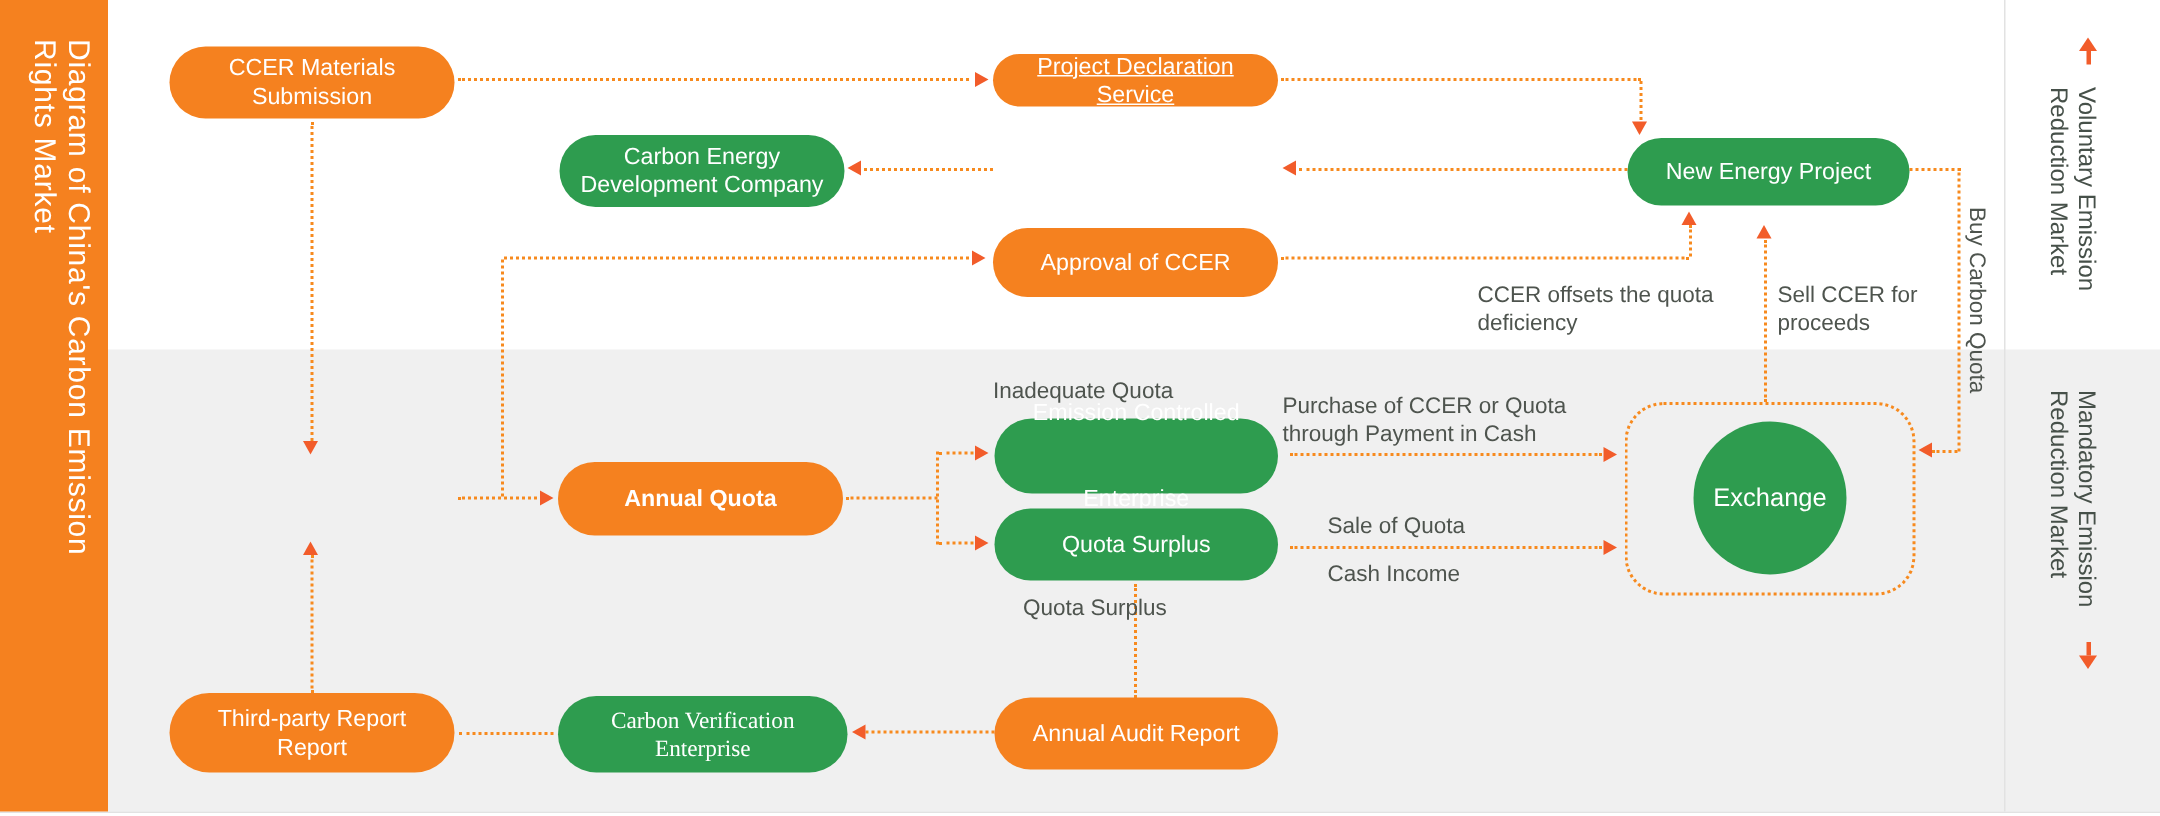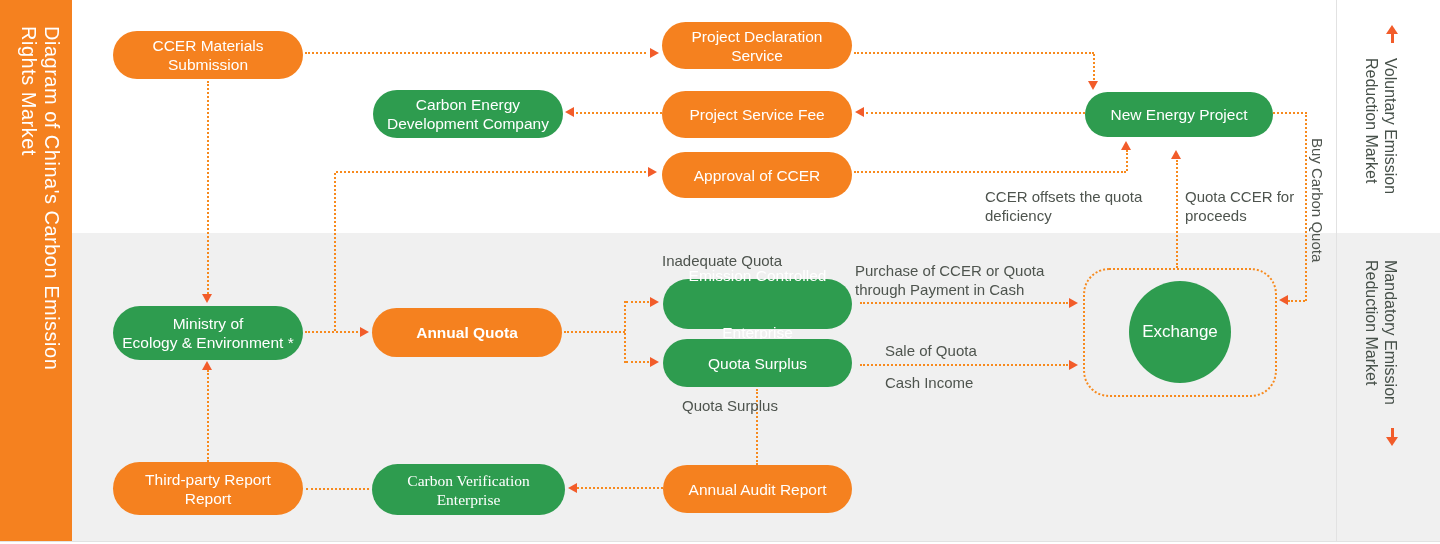--- a/index.html
+++ b/index.html
@@ -114,40 +114,33 @@
 
   <div class="dh" style="left:306px;top:488px;width:63px;"></div>
 
   <div class="dv" style="left:207px;top:370px;height:92px;"></div>
   <div class="ar u" style="left:202px;top:361px;"></div>
 
   <div class="node orange" style="left:113px;top:31px;width:190px;height:48px;">
     <span>CCER Materials</span>
     <span>Submission</span>
   </div>
-  <div class="node orange" style="left:662px;top:22px;width:190px;height:47px;">
+  <div class="node orange" style="left:662px;top:36px;width:190px;height:35px;text-decoration:underline;">
     <span>Project Declaration</span>
     <span>Service</span>
   </div>
   <div class="node green" style="left:373px;top:90px;width:190px;height:48px;">
     <span>Carbon Energy</span>
     <span>Development Company</span>
   </div>
-  <div class="node orange" style="left:662px;top:91px;width:190px;height:47px;">
-    <span>Project Service Fee</span>
-  </div>
   <div class="node orange" style="left:662px;top:152px;width:190px;height:46px;">
     <span>Approval of CCER</span>
   </div>
   <div class="node green" style="left:1085px;top:92px;width:188px;height:45px;">
     <span>New Energy Project</span>
-  </div>
-  <div class="node green" style="left:113px;top:306px;width:190px;height:54px;">
-    <span>Ministry of</span>
-    <span>Ecology &amp; Environment *</span>
   </div>
   <div class="node orange" style="left:372px;top:308px;width:190px;height:49px;font-weight:bold;">
     <span>Annual Quota</span>
   </div>
   <div class="node green" style="left:663px;top:279px;width:189px;height:50px;gap:38px;">
     <span>Emission Controlled</span>
     <span>Enterprise</span>
   </div>
   <div class="node green" style="left:663px;top:339px;width:189px;height:48px;">
     <span>Quota Surplus</span>
@@ -175,21 +168,21 @@
     <span>through Payment in Cash</span>
   </div>
   <div class="lbl" style="left:885px;top:342px;width:156px;">Sale of Quota</div>
   <div class="lbl" style="left:885px;top:374px;width:156px;">Cash Income</div>
   <div class="lbl" style="left:682px;top:397px;width:150px;">Quota Surplus</div>
   <div class="lbl" style="left:985px;top:188px;width:185px;">
     <span>CCER offsets the quota</span>
     <span>deficiency</span>
   </div>
   <div class="lbl" style="left:1185px;top:188px;width:110px;">
-    <span>Quota CCER for</span>
+    <span>Sell CCER for</span>
     <span>proceeds</span>
   </div>
   <div class="vnote" style="left:1309px;top:138px;height:150px;">Buy Carbon Quota</div>
 
   <div class="marrow up" style="left:1386px;top:25px;">
     <div class="tri"></div>
     <div class="stem"></div>
   </div>
   <div class="market" style="left:1362px;top:58px;height:150px;">
     <span>Voluntary Emission</span>

